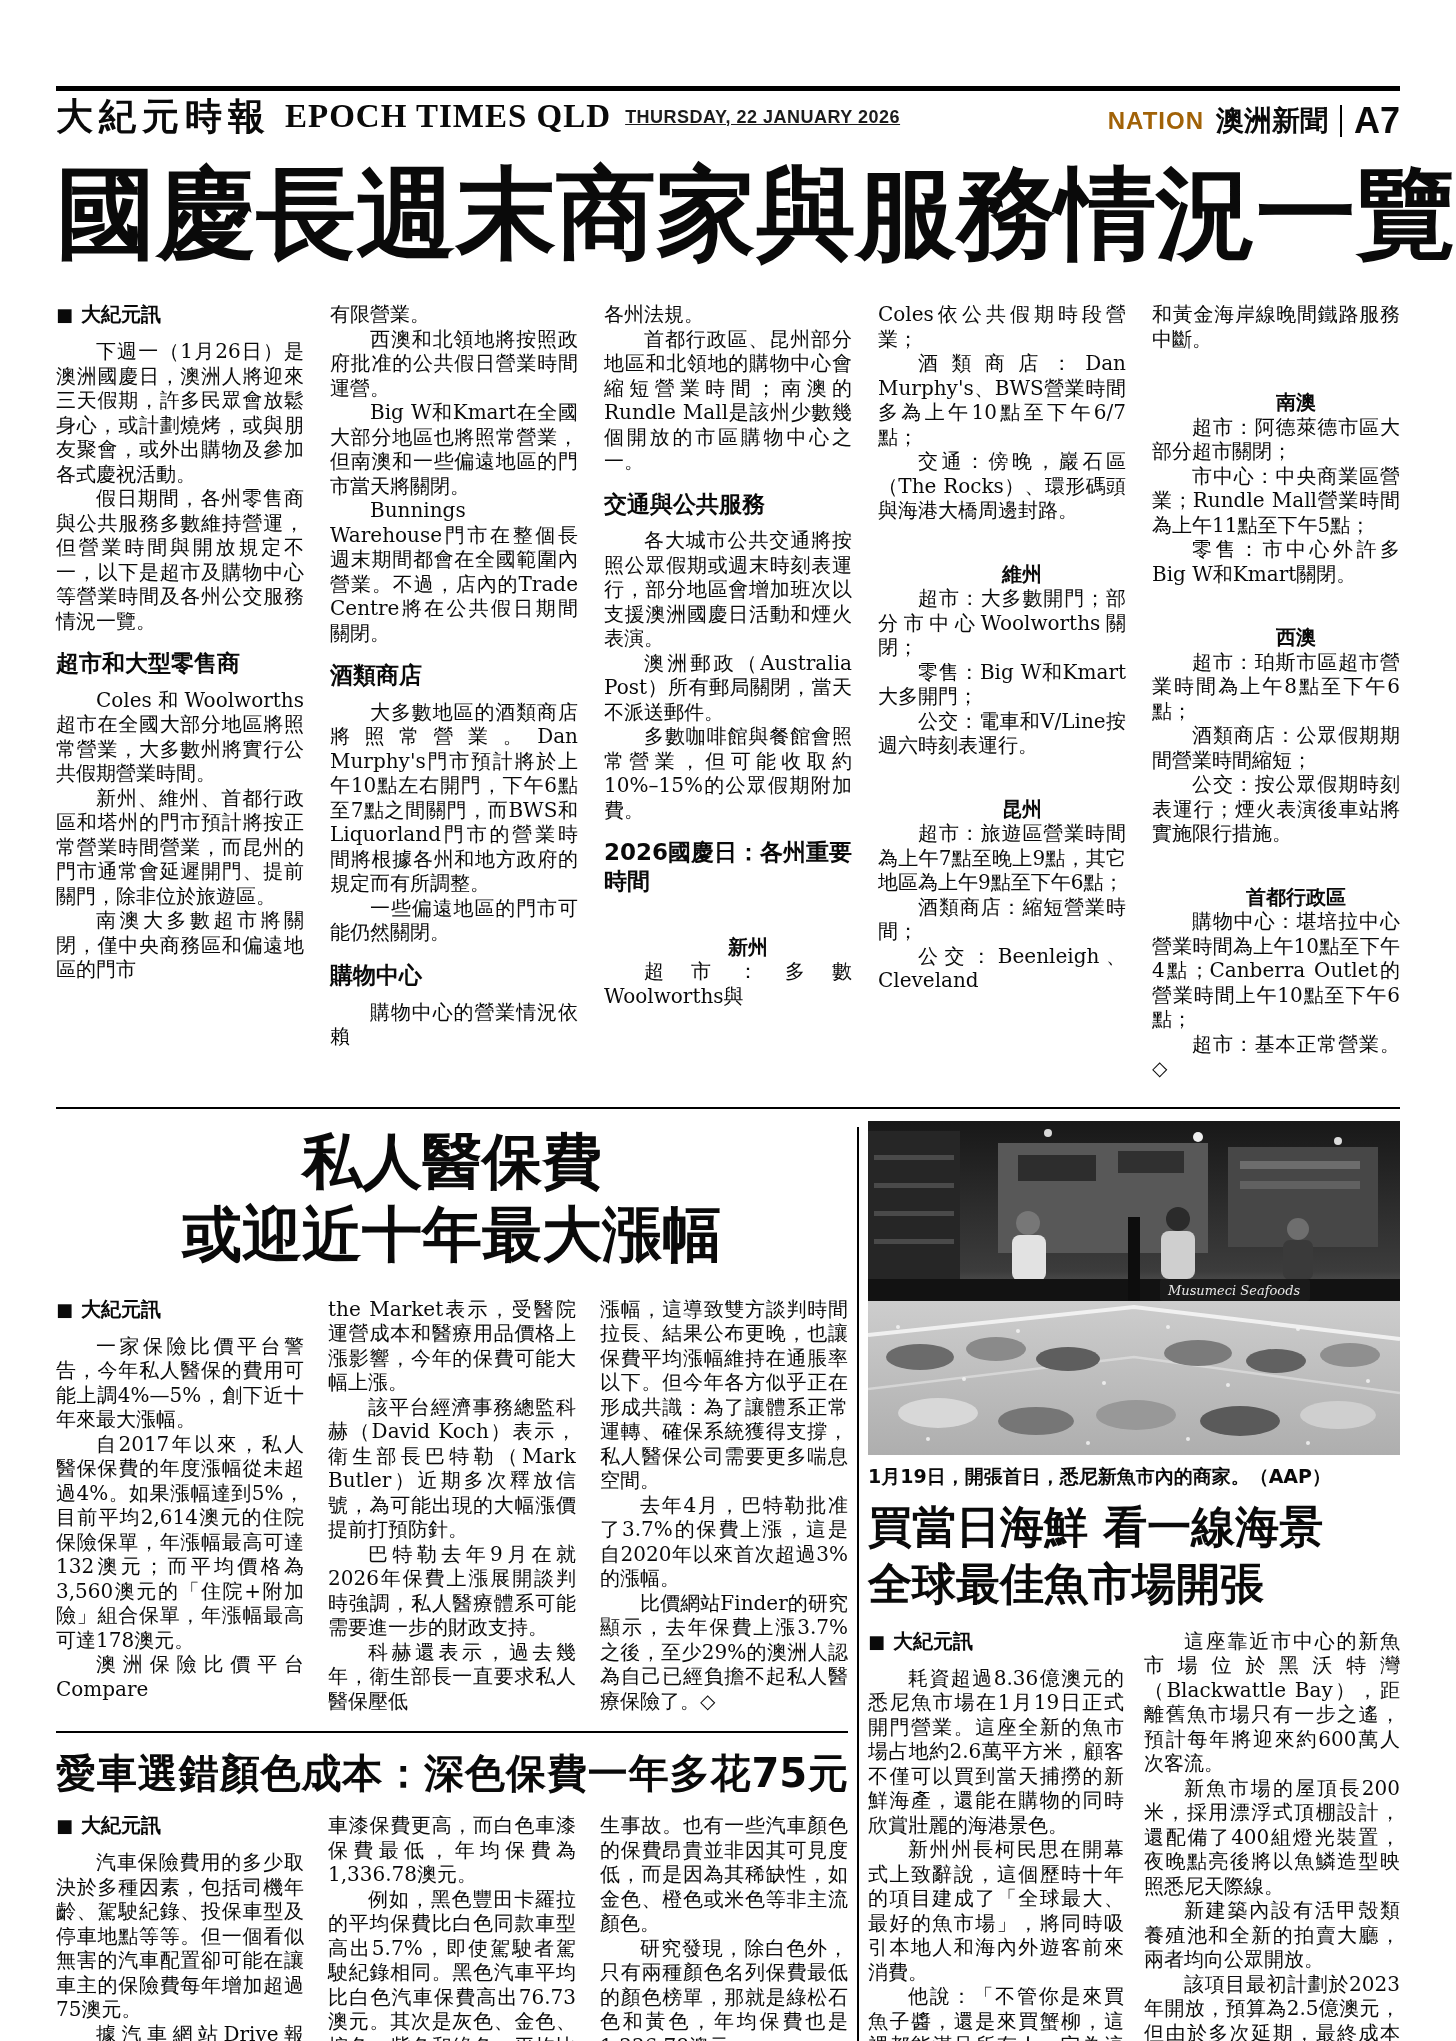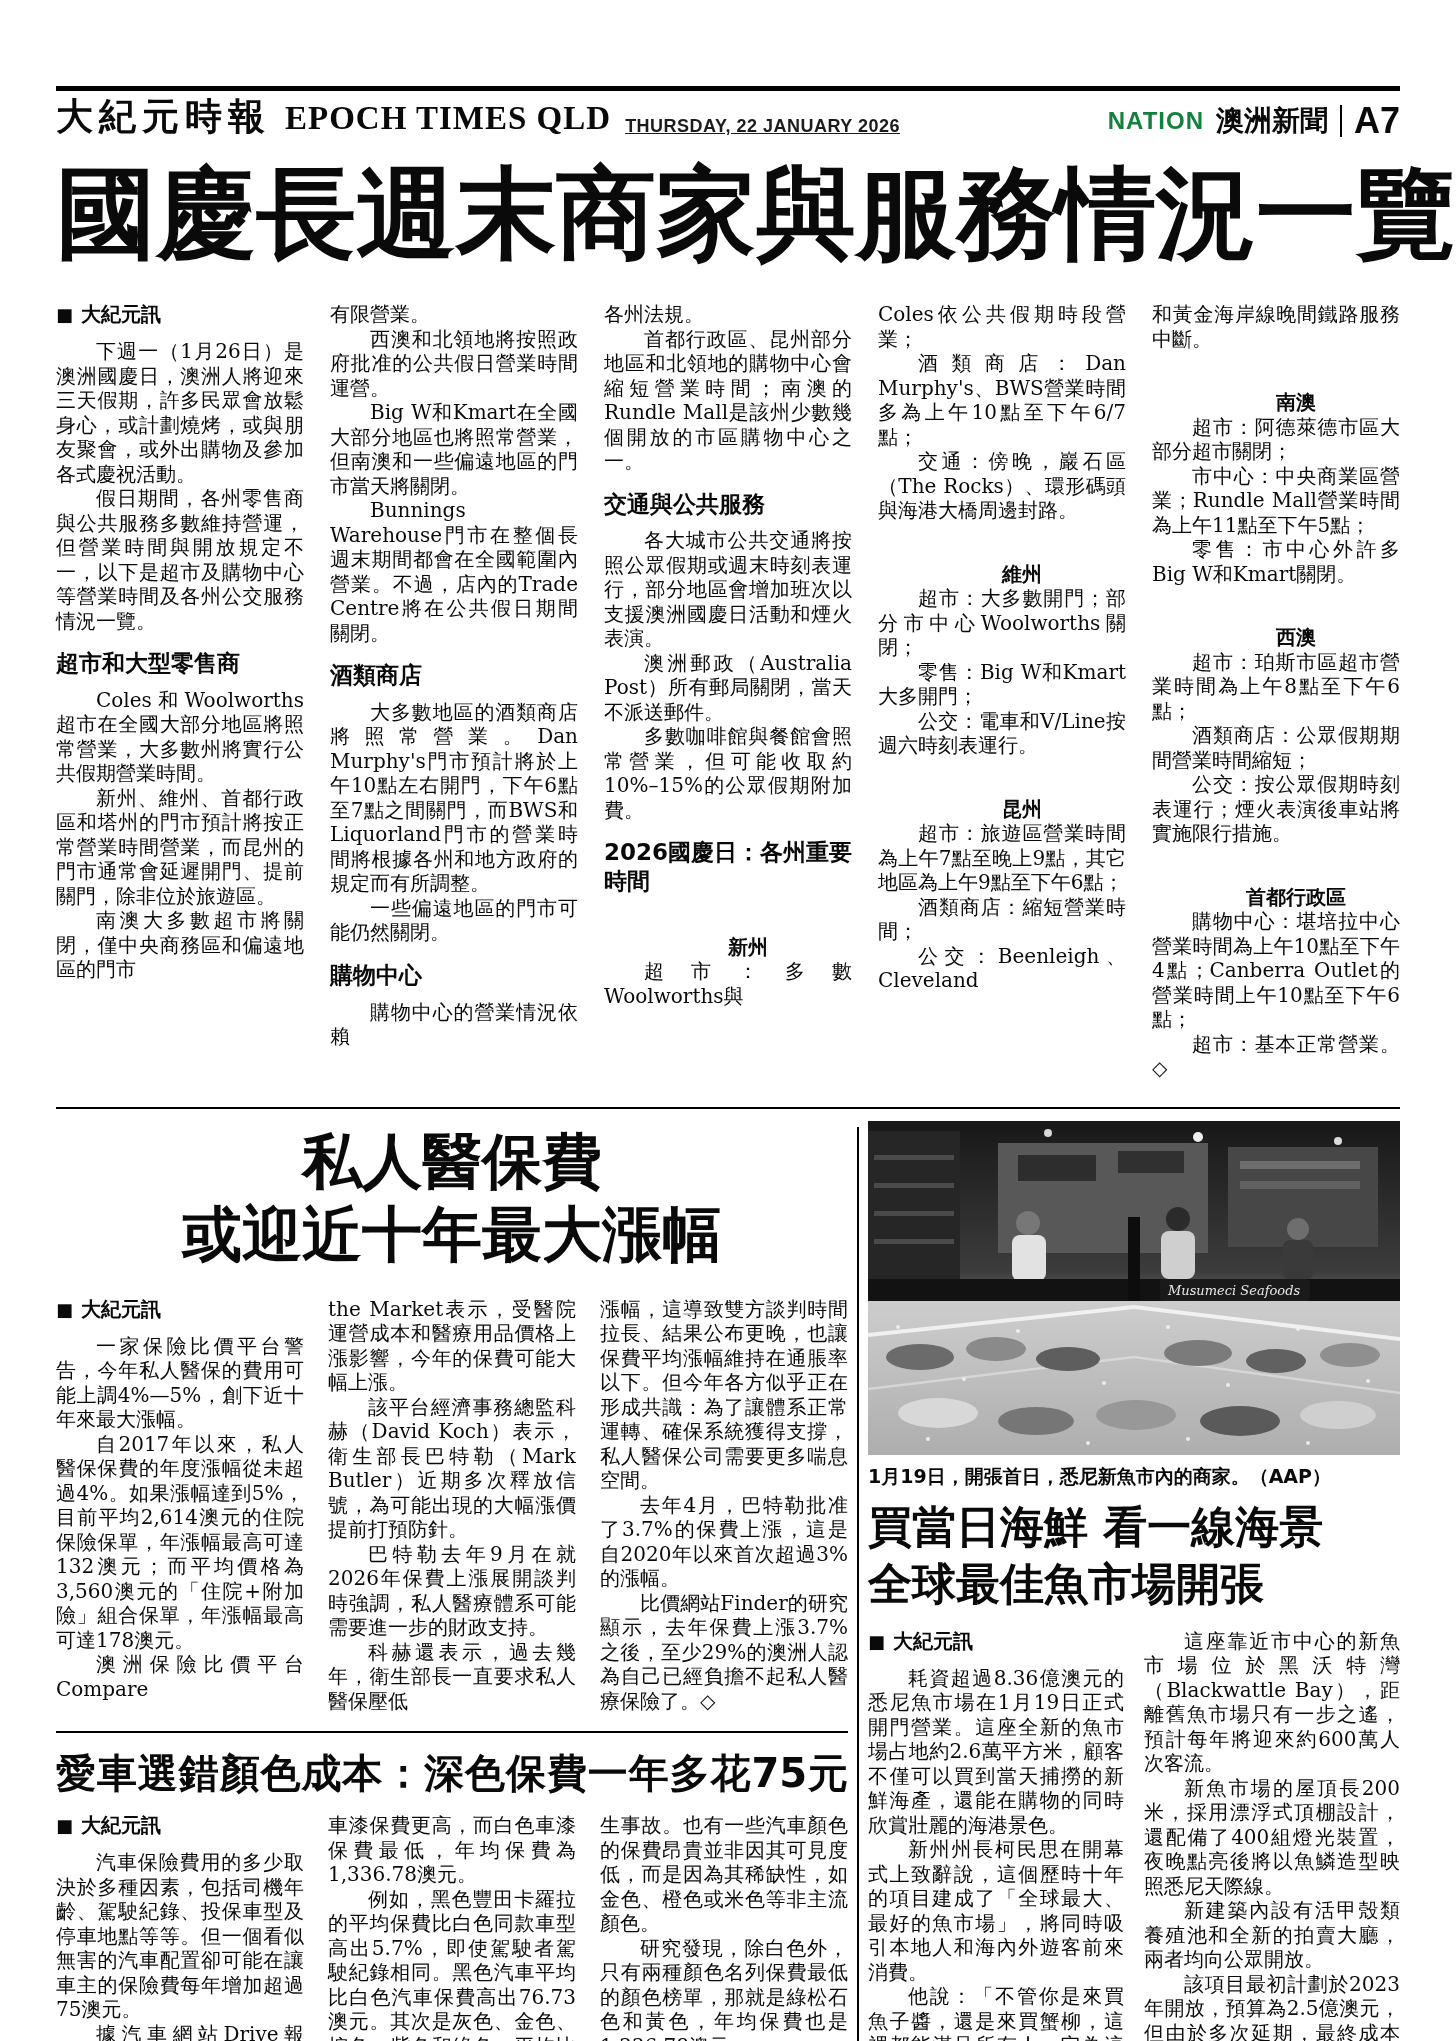--- a/index.html
+++ b/index.html
@@ -3,26 +3,26 @@
 <meta charset="utf-8">
 <style>
   html,body{margin:0;padding:0;background:#d8d8d8;}
   .page{position:relative;width:1456px;height:2041px;background:#ffffff;margin:0 auto;
         overflow:hidden;color:#0a0a0a;}
   .inner{position:absolute;left:56px;right:56px;top:0;}
 
   
   .masthead{margin-top:86px;border-top:5px solid #000;padding-top:7px;
             display:flex;justify-content:space-between;align-items:baseline;}
-  .mh-left{display:flex;align-items:flex-end;gap:14px;}
+  .mh-left{display:flex;align-items:center;gap:14px;}
   .logo-zh{font:bold 37px/1 "DejaVu Serif","Liberation Serif",serif;letter-spacing:6px;}
   .logo-en{font:bold 33px/1 "Liberation Serif","DejaVu Serif",serif;letter-spacing:1px;}
   .mh-date{font:bold 18px/1 "Liberation Sans","DejaVu Sans",sans-serif;color:#1c1c1c;letter-spacing:.5px;text-decoration:underline;}
   .mh-right{display:flex;align-items:center;gap:12px;}
-  .sec-en{font:bold 24px/1 "Liberation Sans","DejaVu Sans",sans-serif;color:#15803d;letter-spacing:1px;}
+  .sec-en{font:bold 24px/1 "Liberation Sans","DejaVu Sans",sans-serif;color:#a16207;letter-spacing:1px;}
   .sec-zh{font:bold 28px/1 "DejaVu Sans","Liberation Sans",sans-serif;}
   .mh-div{width:2px;height:32px;background:#000;}
   .pageno{font:bold 36px/1 "Liberation Sans","DejaVu Sans",sans-serif;}
 
   
   .main-headline{margin:12px 0 0 0;font:bold 100px/1.25 "DejaVu Serif","Liberation Serif",serif;
                  text-align:justify;text-align-last:justify;white-space:nowrap;letter-spacing:0;}
 
   
   .cols{display:flex;}

